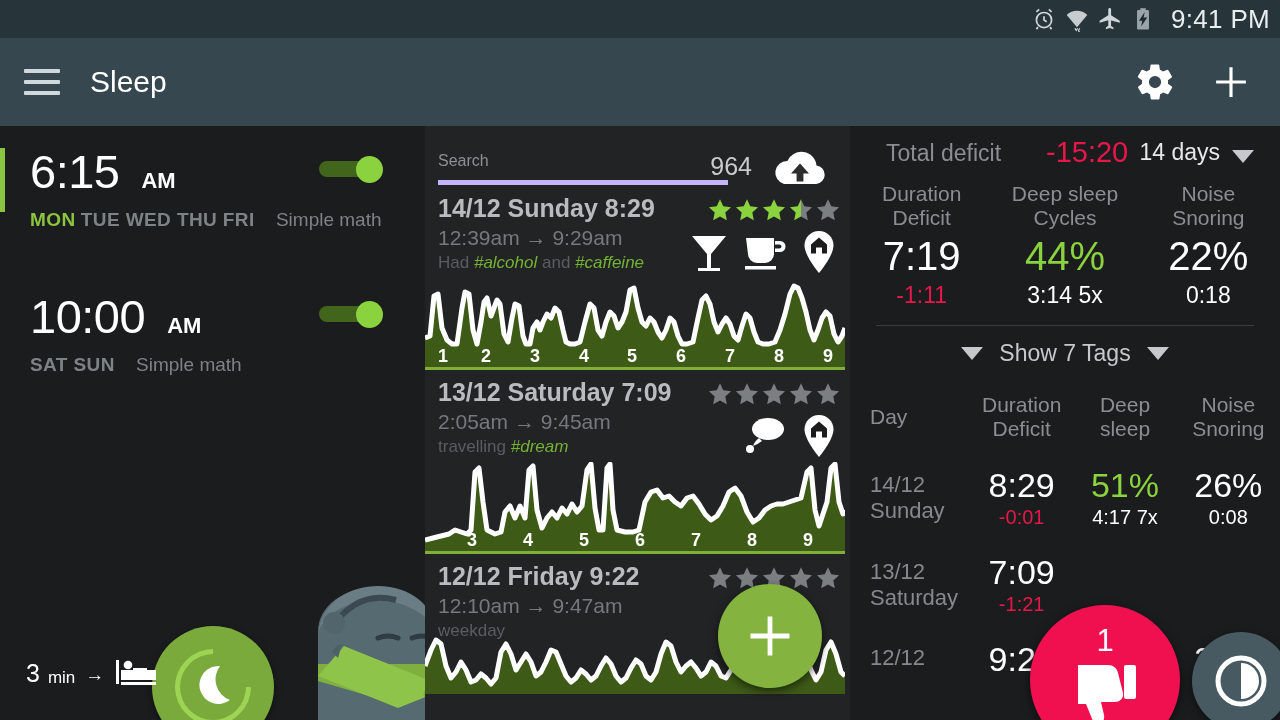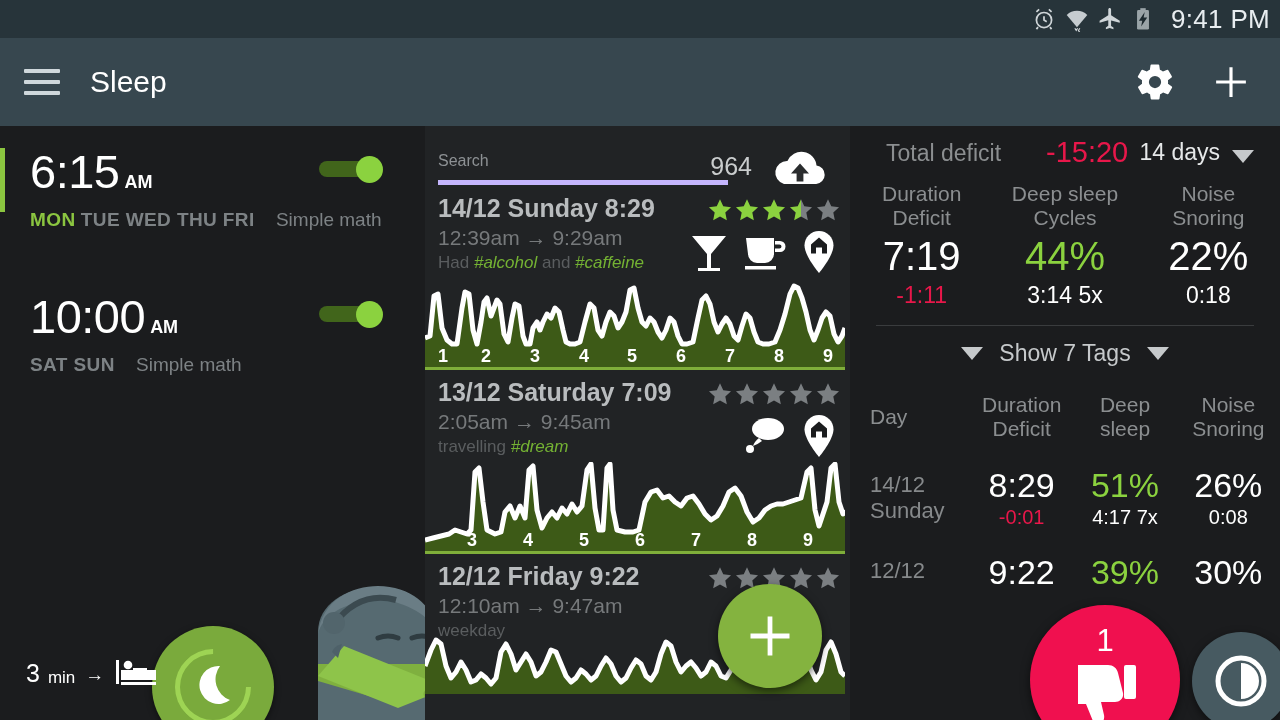--- a/index.html
+++ b/index.html
@@ -34,21 +34,21 @@
   .content{ position:absolute; top:126px; left:0; width:1280px; height:594px; }
 
   .col-left{ position:absolute; left:0; top:0; width:425px; height:594px; background:#1b1c1e; }
   .col-mid { position:absolute; left:425px; top:0; width:425px; height:594px; background:#212325; overflow:hidden;}
   .col-right{ position:absolute; left:850px; top:0; width:430px; height:594px; background:#1b1c1e; }
 
   
   .alarm{ position:relative; padding:22px 0 0 30px; }
   .alarm .accent{ position:absolute; left:0; top:22px; width:5px; height:64px; background:#8bc540; }
   .alarm-time{ font-size:47px; font-weight:300; line-height:1; color:#fff; letter-spacing:-.5px;}
-  .alarm-time .ampm{ font-size:18px; font-weight:700; margin-left:5px; letter-spacing:0;}
+  .alarm-time .ampm{ font-size:22px; font-weight:700; margin-left:22px; letter-spacing:0;}
   .alarm-sub{ margin-top:14px; font-size:19px; }
   .alarm-sub .d-on{ color:#8bc540; font-weight:700; letter-spacing:.4px;}
   .alarm-sub .d-off{ color:#7d8285; font-weight:700; letter-spacing:.4px;}
   .alarm-sub .note{ color:#7d8285; font-weight:400; margin-left:16px; }
   .switch{ position:absolute; right:42px; top:30px; width:64px; height:26px; }
   .switch .track{ position:absolute; left:0; top:5px; width:58px; height:16px; border-radius:8px; background:#41651b;}
   .switch .knob{ position:absolute; right:0; top:0; width:27px; height:27px; border-radius:50%; background:#8bd23f;}
 
   
   .sleepnow{ position:absolute; left:152px; bottom:-28px; width:122px; height:122px; border-radius:50%;
@@ -498,20 +498,38 @@
           <div class="c">
             <div class="v1 green">51%</div>
             <div class="v2">4:17 7x</div>
           </div>
           <div class="c">
             <div class="v1">26%</div>
             <div class="v2">0:08</div>
           </div>
         </div>
 
+        <div class="row drow">
+          <div class="c0">
+            <div class="day">13/12</div>
+            <div class="day">Saturday</div>
+          </div>
+          <div class="c">
+            <div class="v1">7:09</div>
+            <div class="v2 red">-1:21</div>
+          </div>
+          <div class="c">
+            <div class="v1 green"></div>
+            <div class="v2"></div>
+          </div>
+          <div class="c">
+            <div class="v1"></div>
+            <div class="v2"></div>
+          </div>
+        </div>
 
         <div class="row drow" style="">
           <div class="c0">
             <div class="day">12/12</div>
           </div>
           <div class="c">
             <div class="v1">9:22</div>
           </div>
           <div class="c">
             <div class="v1 green">39%</div>

